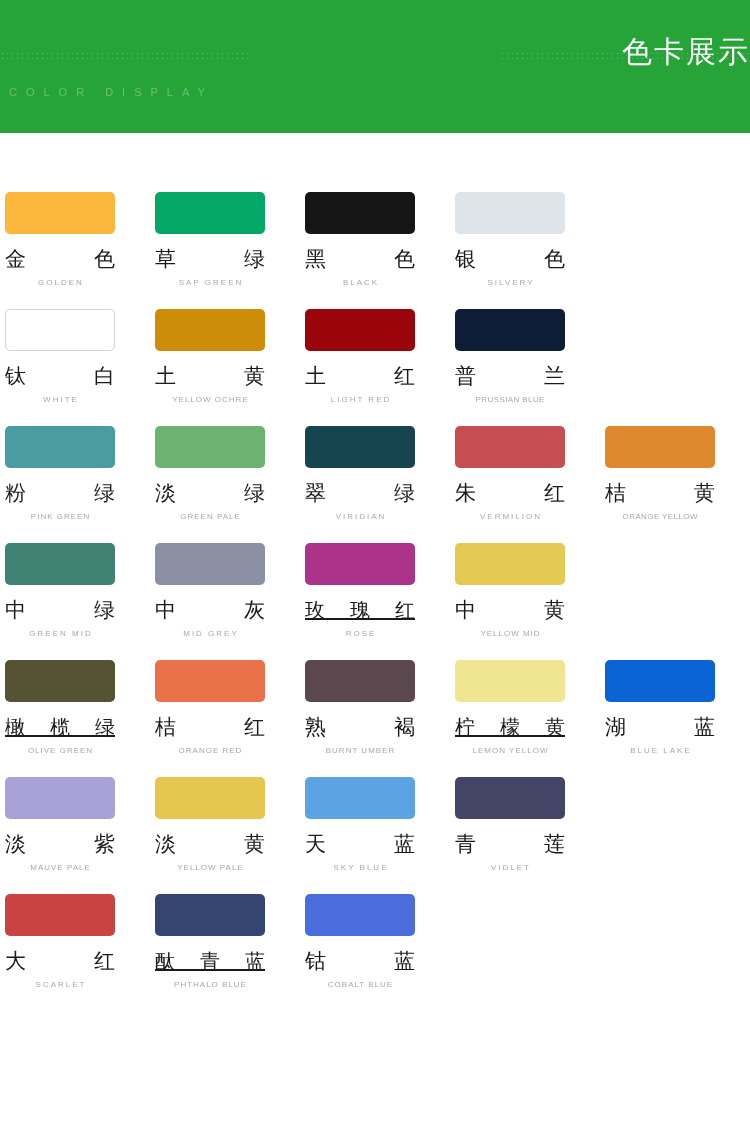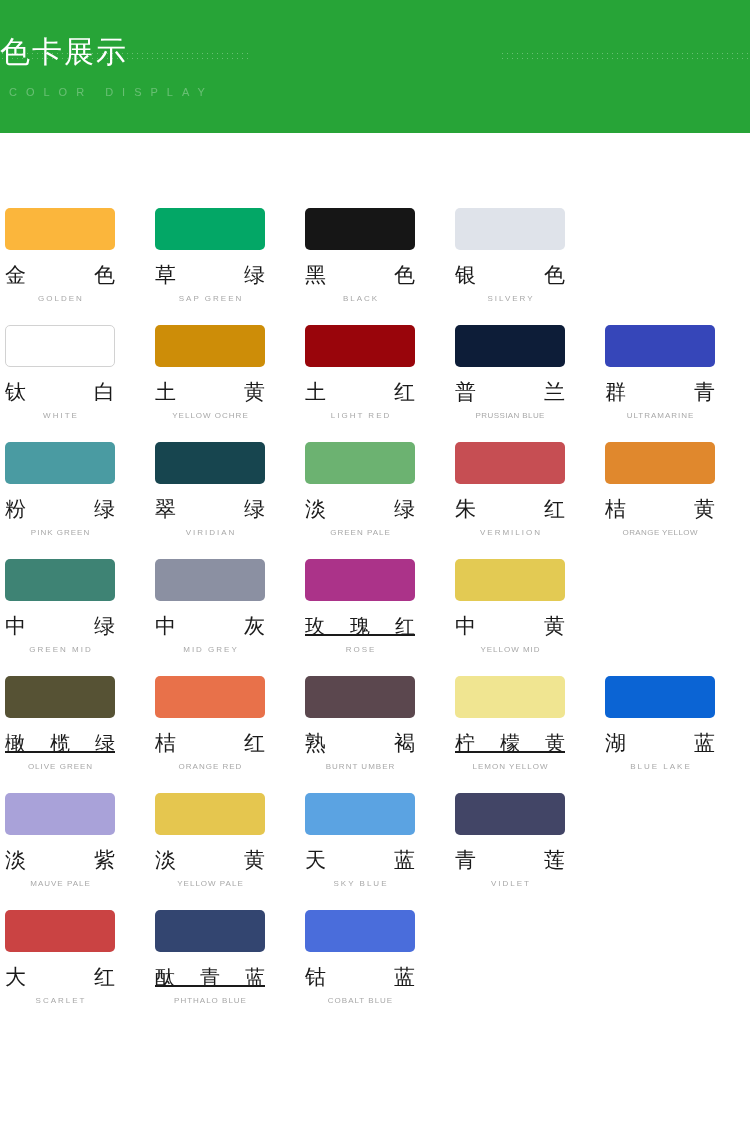--- a/index.html
+++ b/index.html
@@ -33,21 +33,21 @@
     background-position: 0 0;
   }
   .dots.left  { left: 0px; }
   .dots.right { right: 0px; }
 
   .header-title {
     position: absolute;
     top: 32px;
     left: 0;
     width: 750px;
-    text-align: left;
+    text-align: right;
     color: #ffffff;
     font-size: 30px;
     line-height: 40px;
     letter-spacing: 2px;
     font-weight: normal;
   }
   .header-sub {
     position: absolute;
     top: 84px;
     left: 0;
@@ -56,21 +56,21 @@
     color: rgba(255,255,255,0.30);
     font-size: 11px;
     line-height: 16px;
     letter-spacing: 9px;
     text-indent: 9px;
   }
 
   
   .grid {
     width: 637px;
-    padding-top: 75px;
+    padding-top: 59px;
     box-sizing: border-box;
   }
   .row {
     display: flex;
     width: 750px;
   }
   .cell {
     width: 150px;
     box-sizing: border-box;
     padding: 0 5px;
@@ -165,41 +165,36 @@
       <div class="cell">
         <div class="swatch" style="background: rgb(153, 5, 11);"></div>
         <div class="cn">土 红</div>
         <div class="en">LIGHT RED</div>
       </div>
       <div class="cell">
         <div class="swatch" style="background: rgb(13, 29, 56);"></div>
         <div class="cn">普 兰</div>
         <div class="en xlong">PRUSSIAN BLUE</div>
       </div>
-      <div class="cell">
-        <div class="swatch" style="background: rgb(54, 70, 185);"></div>
-        <div class="cn">群 青</div>
-        <div class="en long">ULTRAMARINE</div>
-      </div>
     </div>
     <div class="row">
       <div class="cell">
         <div class="swatch" style="background: rgb(74, 155, 162);"></div>
         <div class="cn">粉 绿</div>
         <div class="en long">PINK GREEN</div>
       </div>
       <div class="cell">
+        <div class="swatch" style="background: rgb(108, 178, 113);"></div>
+        <div class="cn">淡 绿</div>
+        <div class="en long">GREEN PALE</div>
+      </div>
+      <div class="cell">
         <div class="swatch" style="background: rgb(23, 69, 79);"></div>
         <div class="cn">翠 绿</div>
         <div class="en">VIRIDIAN</div>
-      </div>
-      <div class="cell">
-        <div class="swatch" style="background: rgb(108, 178, 113);"></div>
-        <div class="cn">淡 绿</div>
-        <div class="en long">GREEN PALE</div>
       </div>
       <div class="cell">
         <div class="swatch" style="background: rgb(198, 78, 83);"></div>
         <div class="cn">朱 红</div>
         <div class="en">VERMILION</div>
       </div>
       <div class="cell">
         <div class="swatch" style="background: rgb(224, 136, 45);"></div>
         <div class="cn">桔 黄</div>
         <div class="en xlong">ORANGE YELLOW</div>

